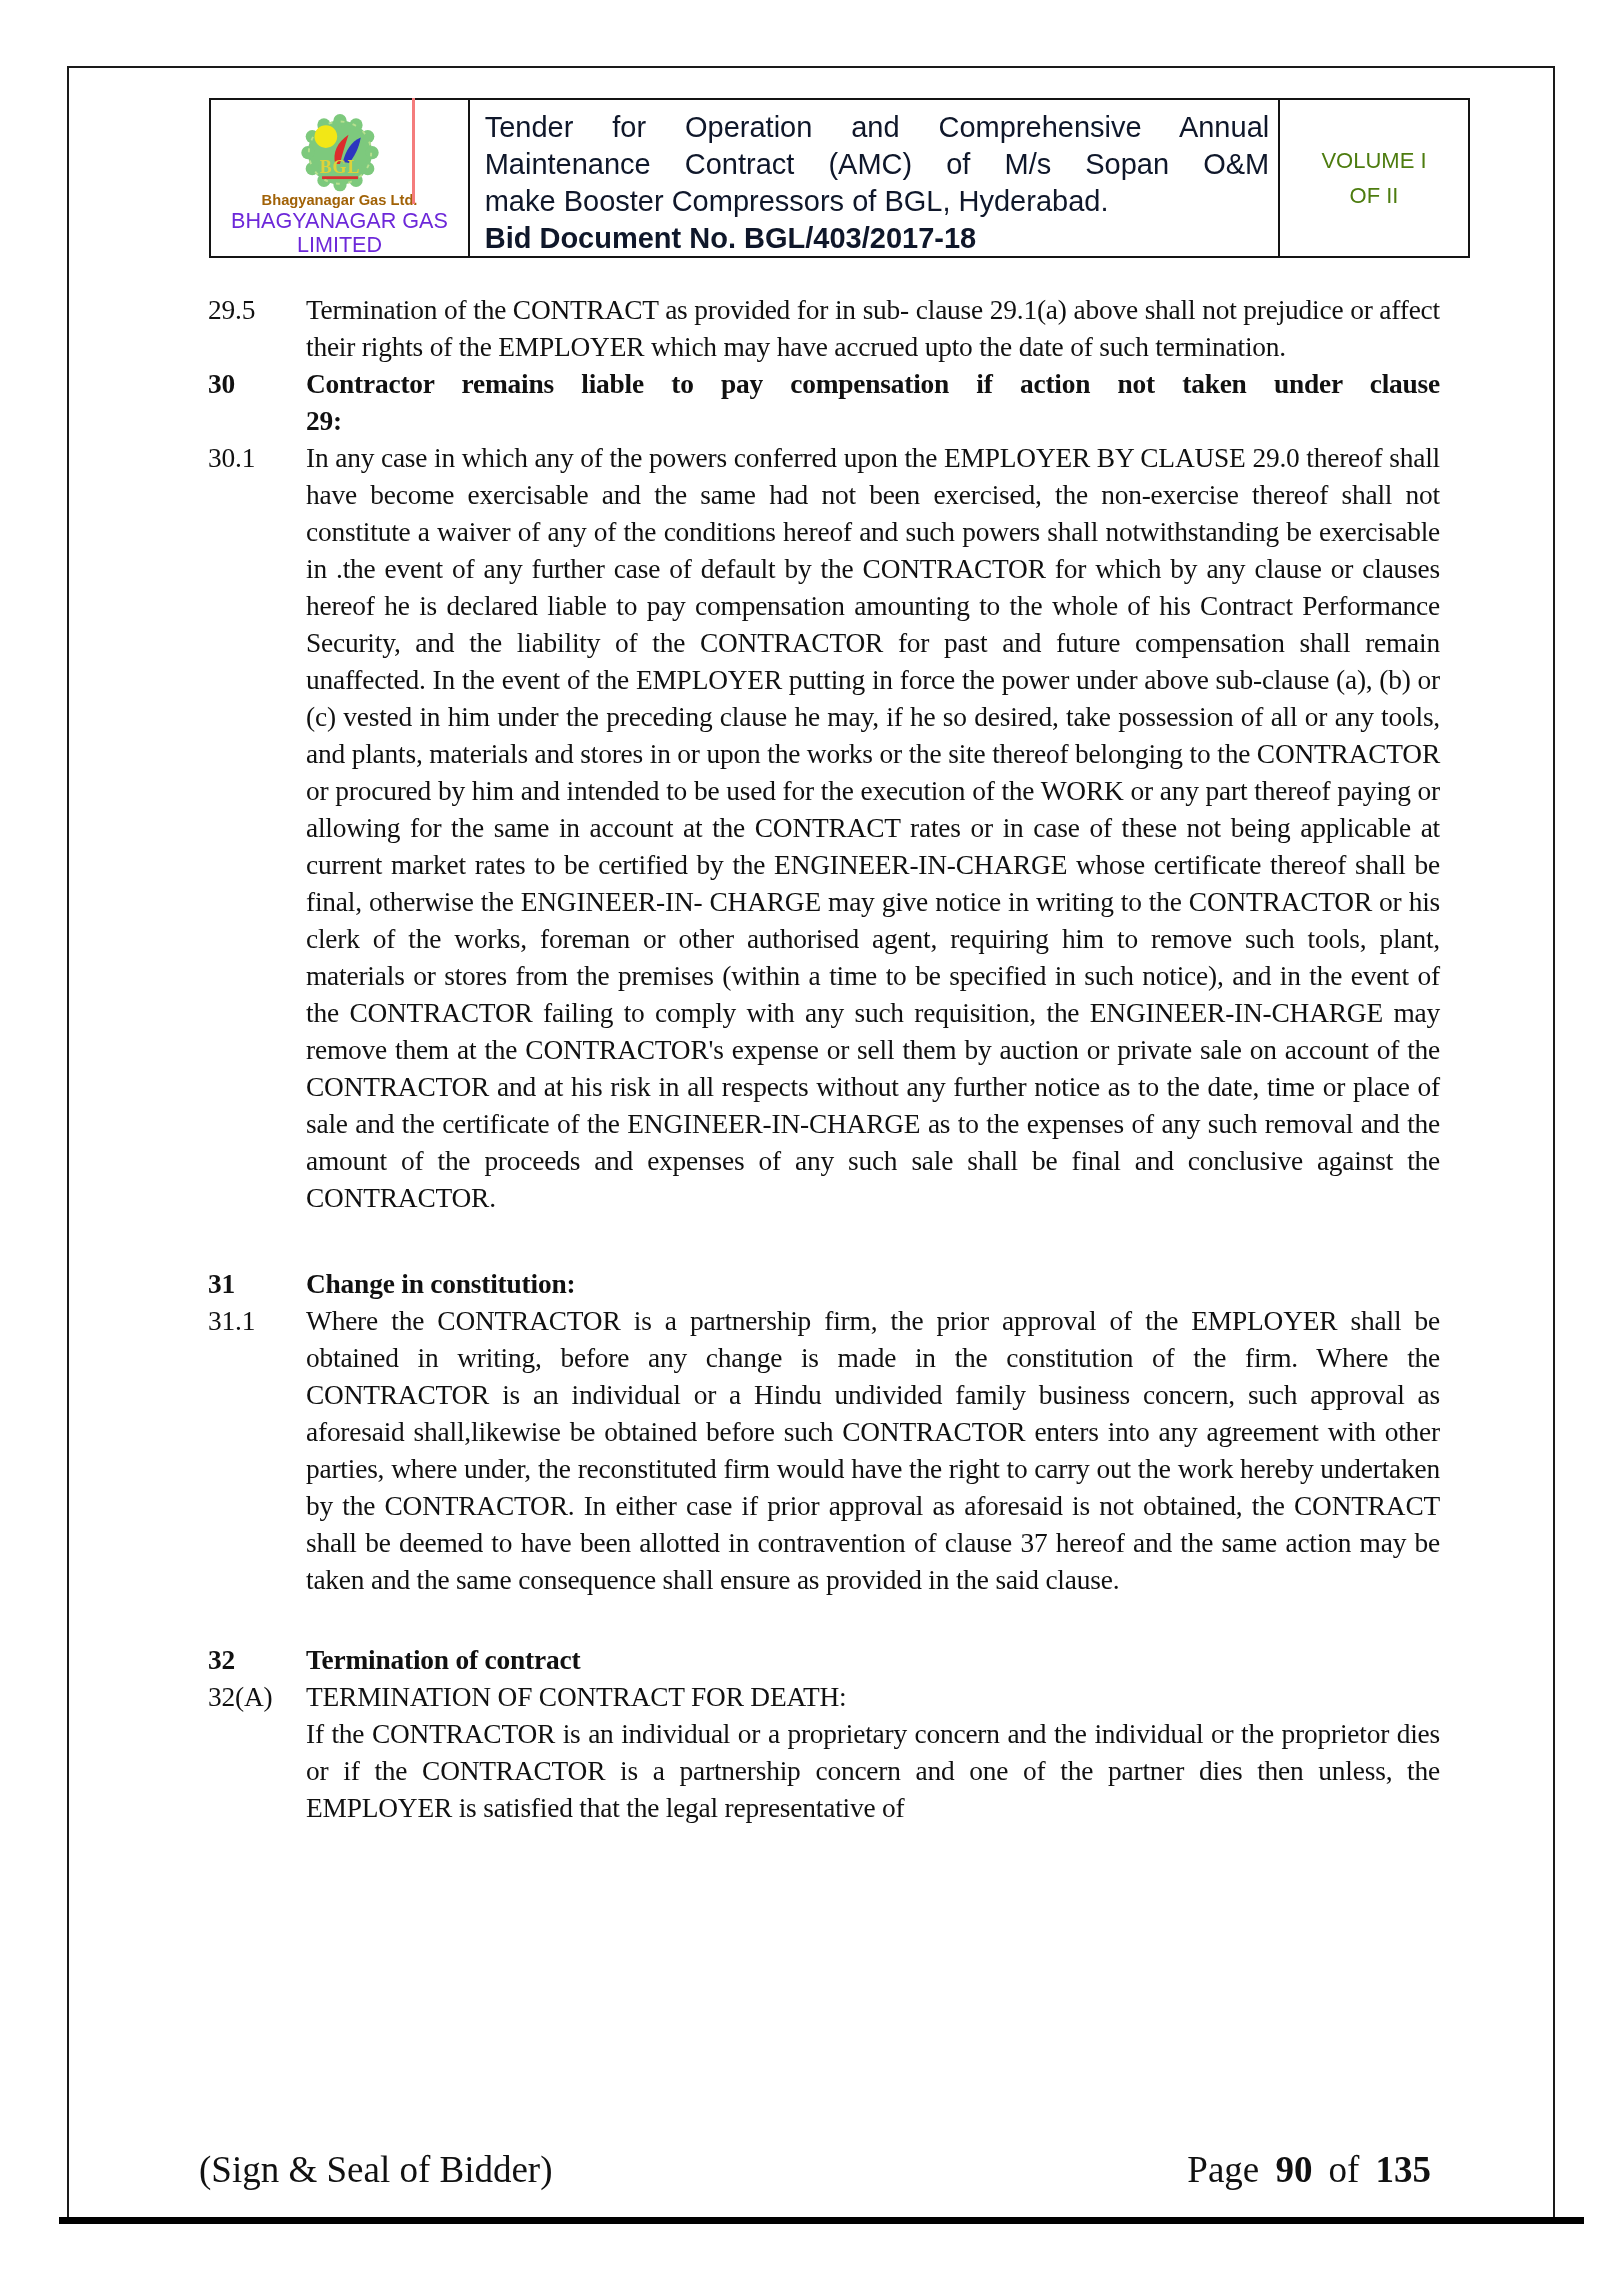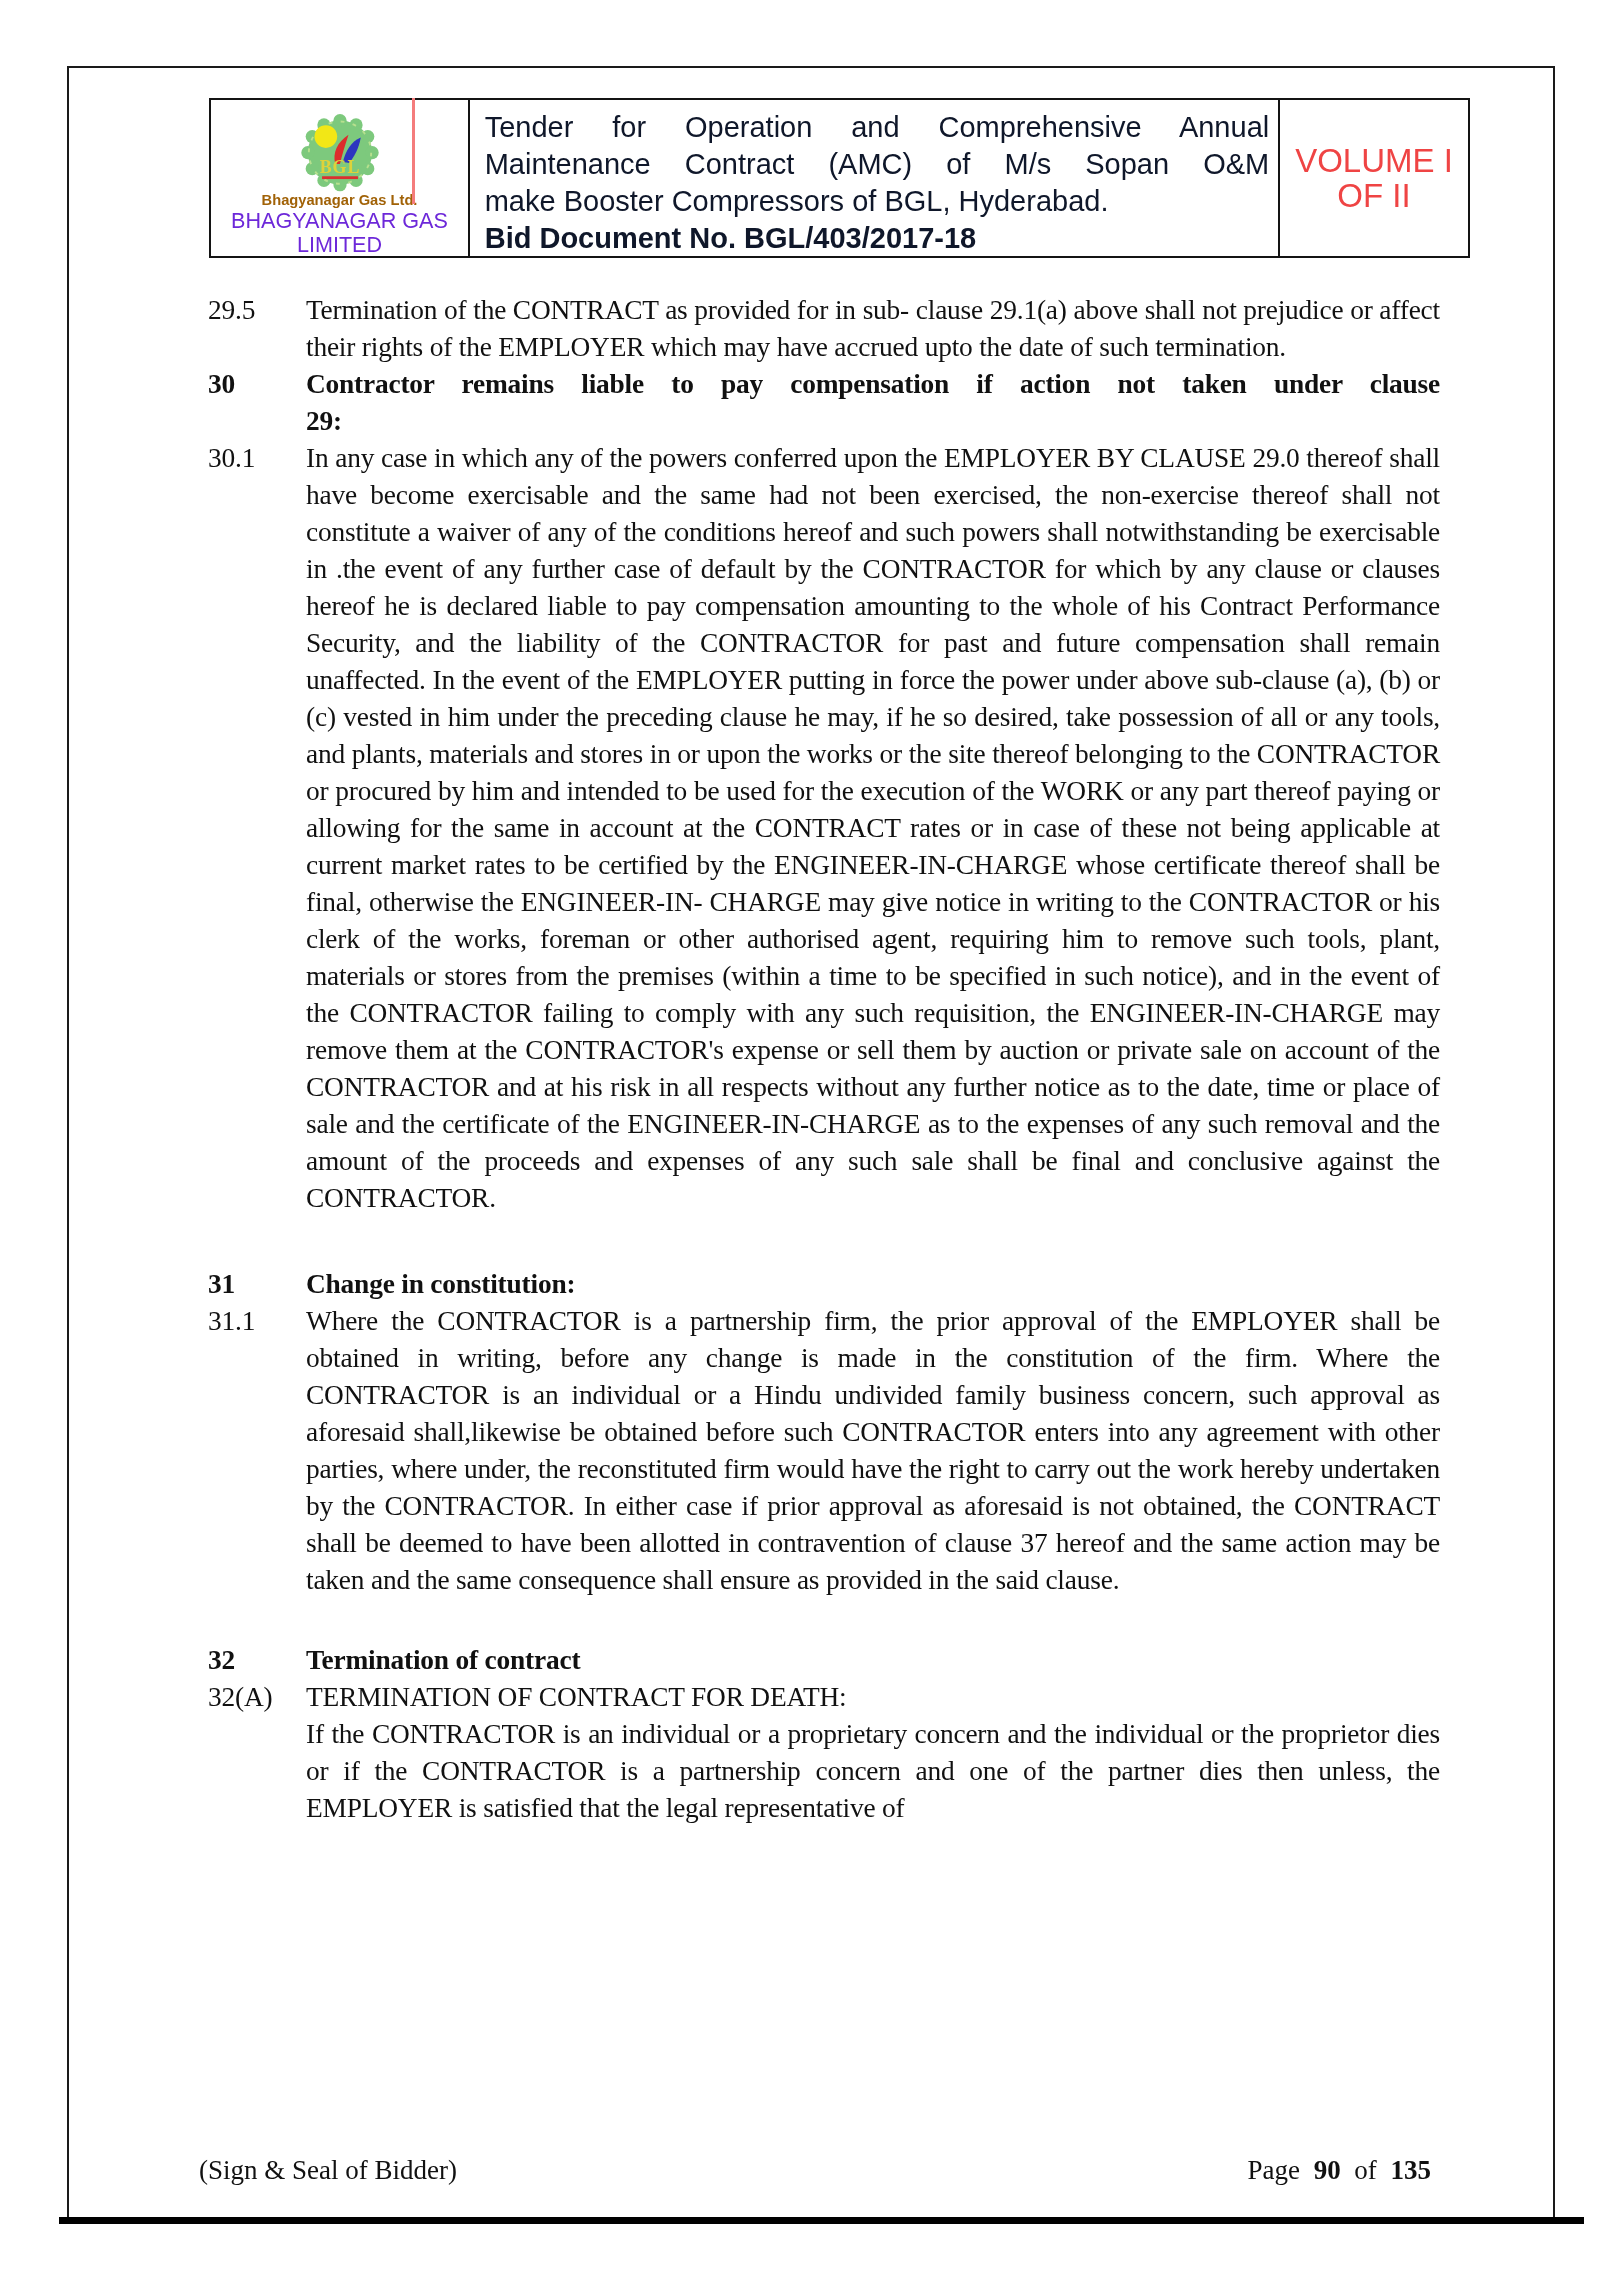--- a/index.html
+++ b/index.html
@@ -30,42 +30,42 @@
   .org{font-size:21.6px;color:#6d28d9;line-height:22.5px;text-align:center;margin-top:1px;}
   .title-cell{
     flex:1;padding:8.8px 8.8px 0 14.7px;font-family:"Liberation Sans",sans-serif;
     font-size:29px;line-height:37px;color:#0f172a;
   }
   .tl{height:37px;white-space:nowrap;}
   .tl.jl{white-space:normal;text-align:justify;text-align-last:justify;}
   .tl.cl{text-align:left;white-space:normal;font-weight:bold;}
   .volume-cell{
     flex:none;width:190px;display:flex;flex-direction:column;justify-content:center;
-    align-items:center;font-family:"Liberation Sans",sans-serif;font-size:33px;
-    line-height:35px;color:#ef4444;
+    align-items:center;font-family:"Liberation Sans",sans-serif;font-size:22px;
+    line-height:35px;color:#4d7c0f;
   }
   
   .red-line{position:absolute;left:412px;top:98px;width:2.9px;height:106px;background:#f47c7c;}
   
   .body{
     position:absolute;left:208px;top:292px;width:1232px;
     font-size:27.4px;line-height:37px;letter-spacing:-0.2px;
   }
   .row{display:flex;}
   .row .num{flex:none;width:98px;}
   .row .txt{flex:1;text-align:justify;}
   .row.bold{font-weight:bold;}
   .row.prelast .txt{white-space:pre-line;text-align-last:justify;}
   .row.pre .txt{white-space:pre-line;}
   .gap1{margin-top:49px;}
   .gap2{margin-top:43px;}
   
   .footer{
     position:absolute;left:199px;top:2152px;width:1232px;display:flex;
-    justify-content:space-between;font-size:27px;line-height:36px;align-items:flex-end;
+    justify-content:space-between;font-size:37px;line-height:36px;align-items:flex-end;
   }
   .fp span,.fp b{margin-left:6.9px;}
   .fp span:first-child{margin-left:4px;}
 </style>
 </head>
 <body>
 
 <div class="page">
 
   <div class="frame"></div>

